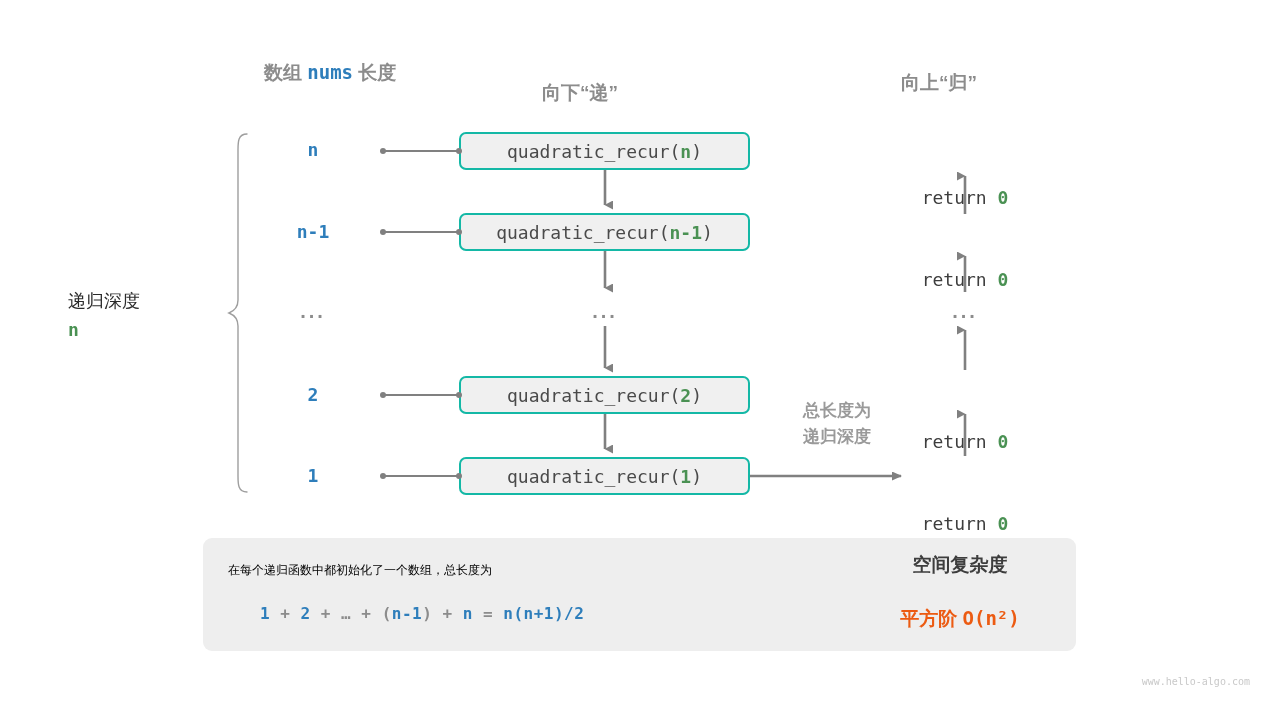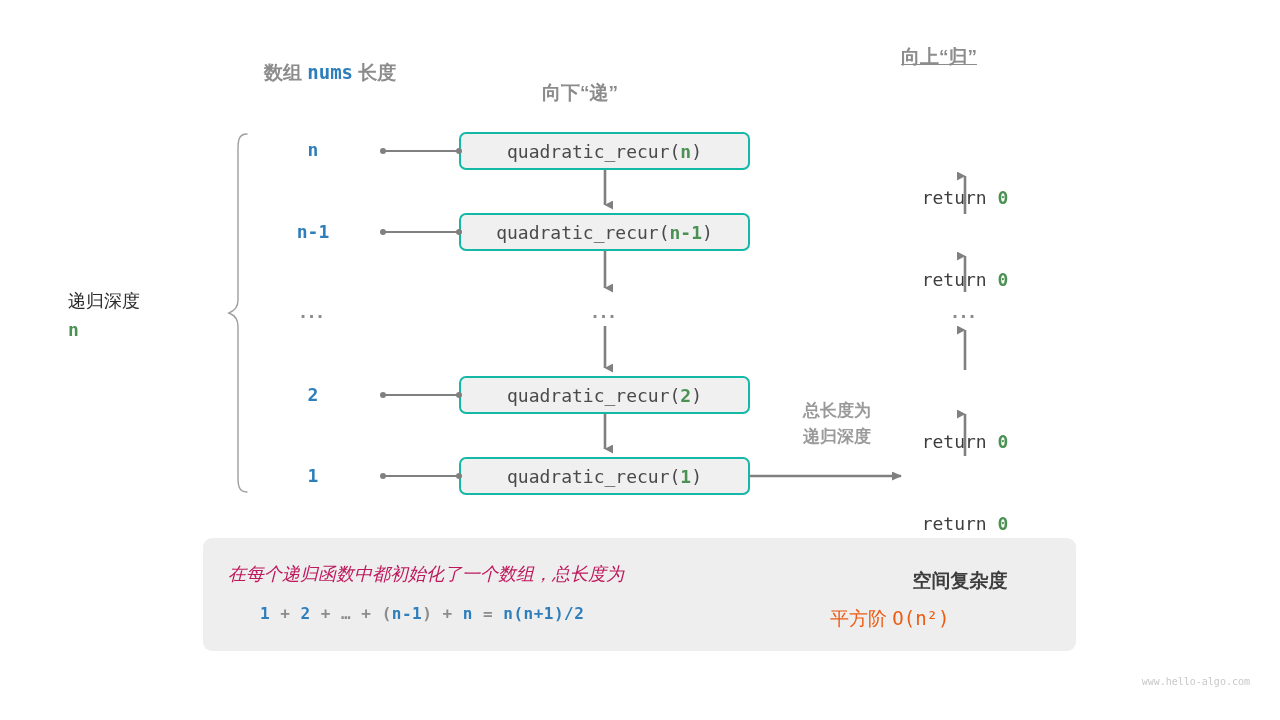--- a/index.html
+++ b/index.html
@@ -119,24 +119,23 @@
 
   
   .summary {
     position: absolute;
     box-sizing: border-box;
     background: #eeeeee;
     border-radius: 9px;
   }
   .sum-line1 {
     position: absolute;
-    font-size: 18px;
-    color: #be185d;
-    white-space: nowrap;
-    font-style: italic;
+    font-size: 12px;
+    color: #000000;
+    white-space: nowrap;
   }
   .sum-formula {
     position: absolute;
     font-family: "DejaVu Sans Mono", "Liberation Mono", monospace;
     font-size: 16px;
     font-weight: bold;
     color: #8c8c8c;
     white-space: nowrap;
     letter-spacing: 0.5px;
   }
@@ -146,23 +145,24 @@
     font-size: 19px;
     font-weight: bold;
     color: #3d3d3d;
     width: 260px;
     text-align: center;
     white-space: nowrap;
   }
   .sum-result {
     position: absolute;
     font-size: 19px;
-    font-weight: normal;
+    font-weight: bold;
     color: #ec5b12;
     width: 260px;
+    text-align: center;
     white-space: nowrap;
   }
   .sum-result .mn {
     font-family: "DejaVu Sans Mono", "Liberation Mono", monospace;
   }
 
   .watermark {
     position: absolute;
     font-family: "DejaVu Sans Mono", "Liberation Mono", monospace;
     font-size: 10px;
@@ -179,21 +179,21 @@
     pointer-events: none;
   }
 </style>
 </head>
 <body>
 
 <div class="col-header" style="left:228px; top:60px;margin-left:36px;">
   <span>数组 </span><span class="hl">nums</span><span> 长度</span>
 </div>
 <div class="col-header" style="left:542px; top:56px;margin-top:24px;">向下“递”</div>
-<div class="col-header" style="left:901px; top:44px;text-decoration:underline;">向上“归”</div>
+<div class="col-header" style="left:901px; top:70px;">向上“归”</div>
 
 <div class="depth-value" style="left:268px; top:139px;">n</div>
 <div class="depth-value" style="left:268px; top:221px;">n-1</div>
 <div class="depth-dots" style="left:268px; top:300px;">...</div>
 <div class="depth-value" style="left:268px; top:384px;">2</div>
 <div class="depth-value" style="left:268px; top:465px;">1</div>
 
 <div class="depth-label" style="left:68px; top:281px;">
   <span>递归深度</span><br>
   <span class="green">n</span>
@@ -299,18 +299,18 @@
 </svg>
 
 <div class="summary" style="left:203px; top:538px; width:873px; height:113px;"></div>
 
 <div class="sum-line1" style="left:228px; top:562px;">在每个递归函数中都初始化了一个数组，总长度为</div>
 
 <div class="sum-formula" style="left:260px; top:604px;">
   <span class="b">1</span><span> + </span><span class="b">2</span><span> + </span><span>…</span><span> + </span><span>(</span><span class="b">n-1</span><span>)</span><span> + </span><span class="b">n</span><span> = </span><span class="b">n(n+1)/2</span>
 </div>
 
-<div class="sum-title" style="left:830px; top:568px;">空间复杂度</div>
+<div class="sum-title" style="left:830px; top:552px;">空间复杂度</div>
 <div class="sum-result" style="left:830px; top:606px;">
   <span>平方阶 </span><span class="mn">O(n²)</span>
 </div>
 
 <div class="watermark">www.hello-algo.com</div>
 
 </body></html>

